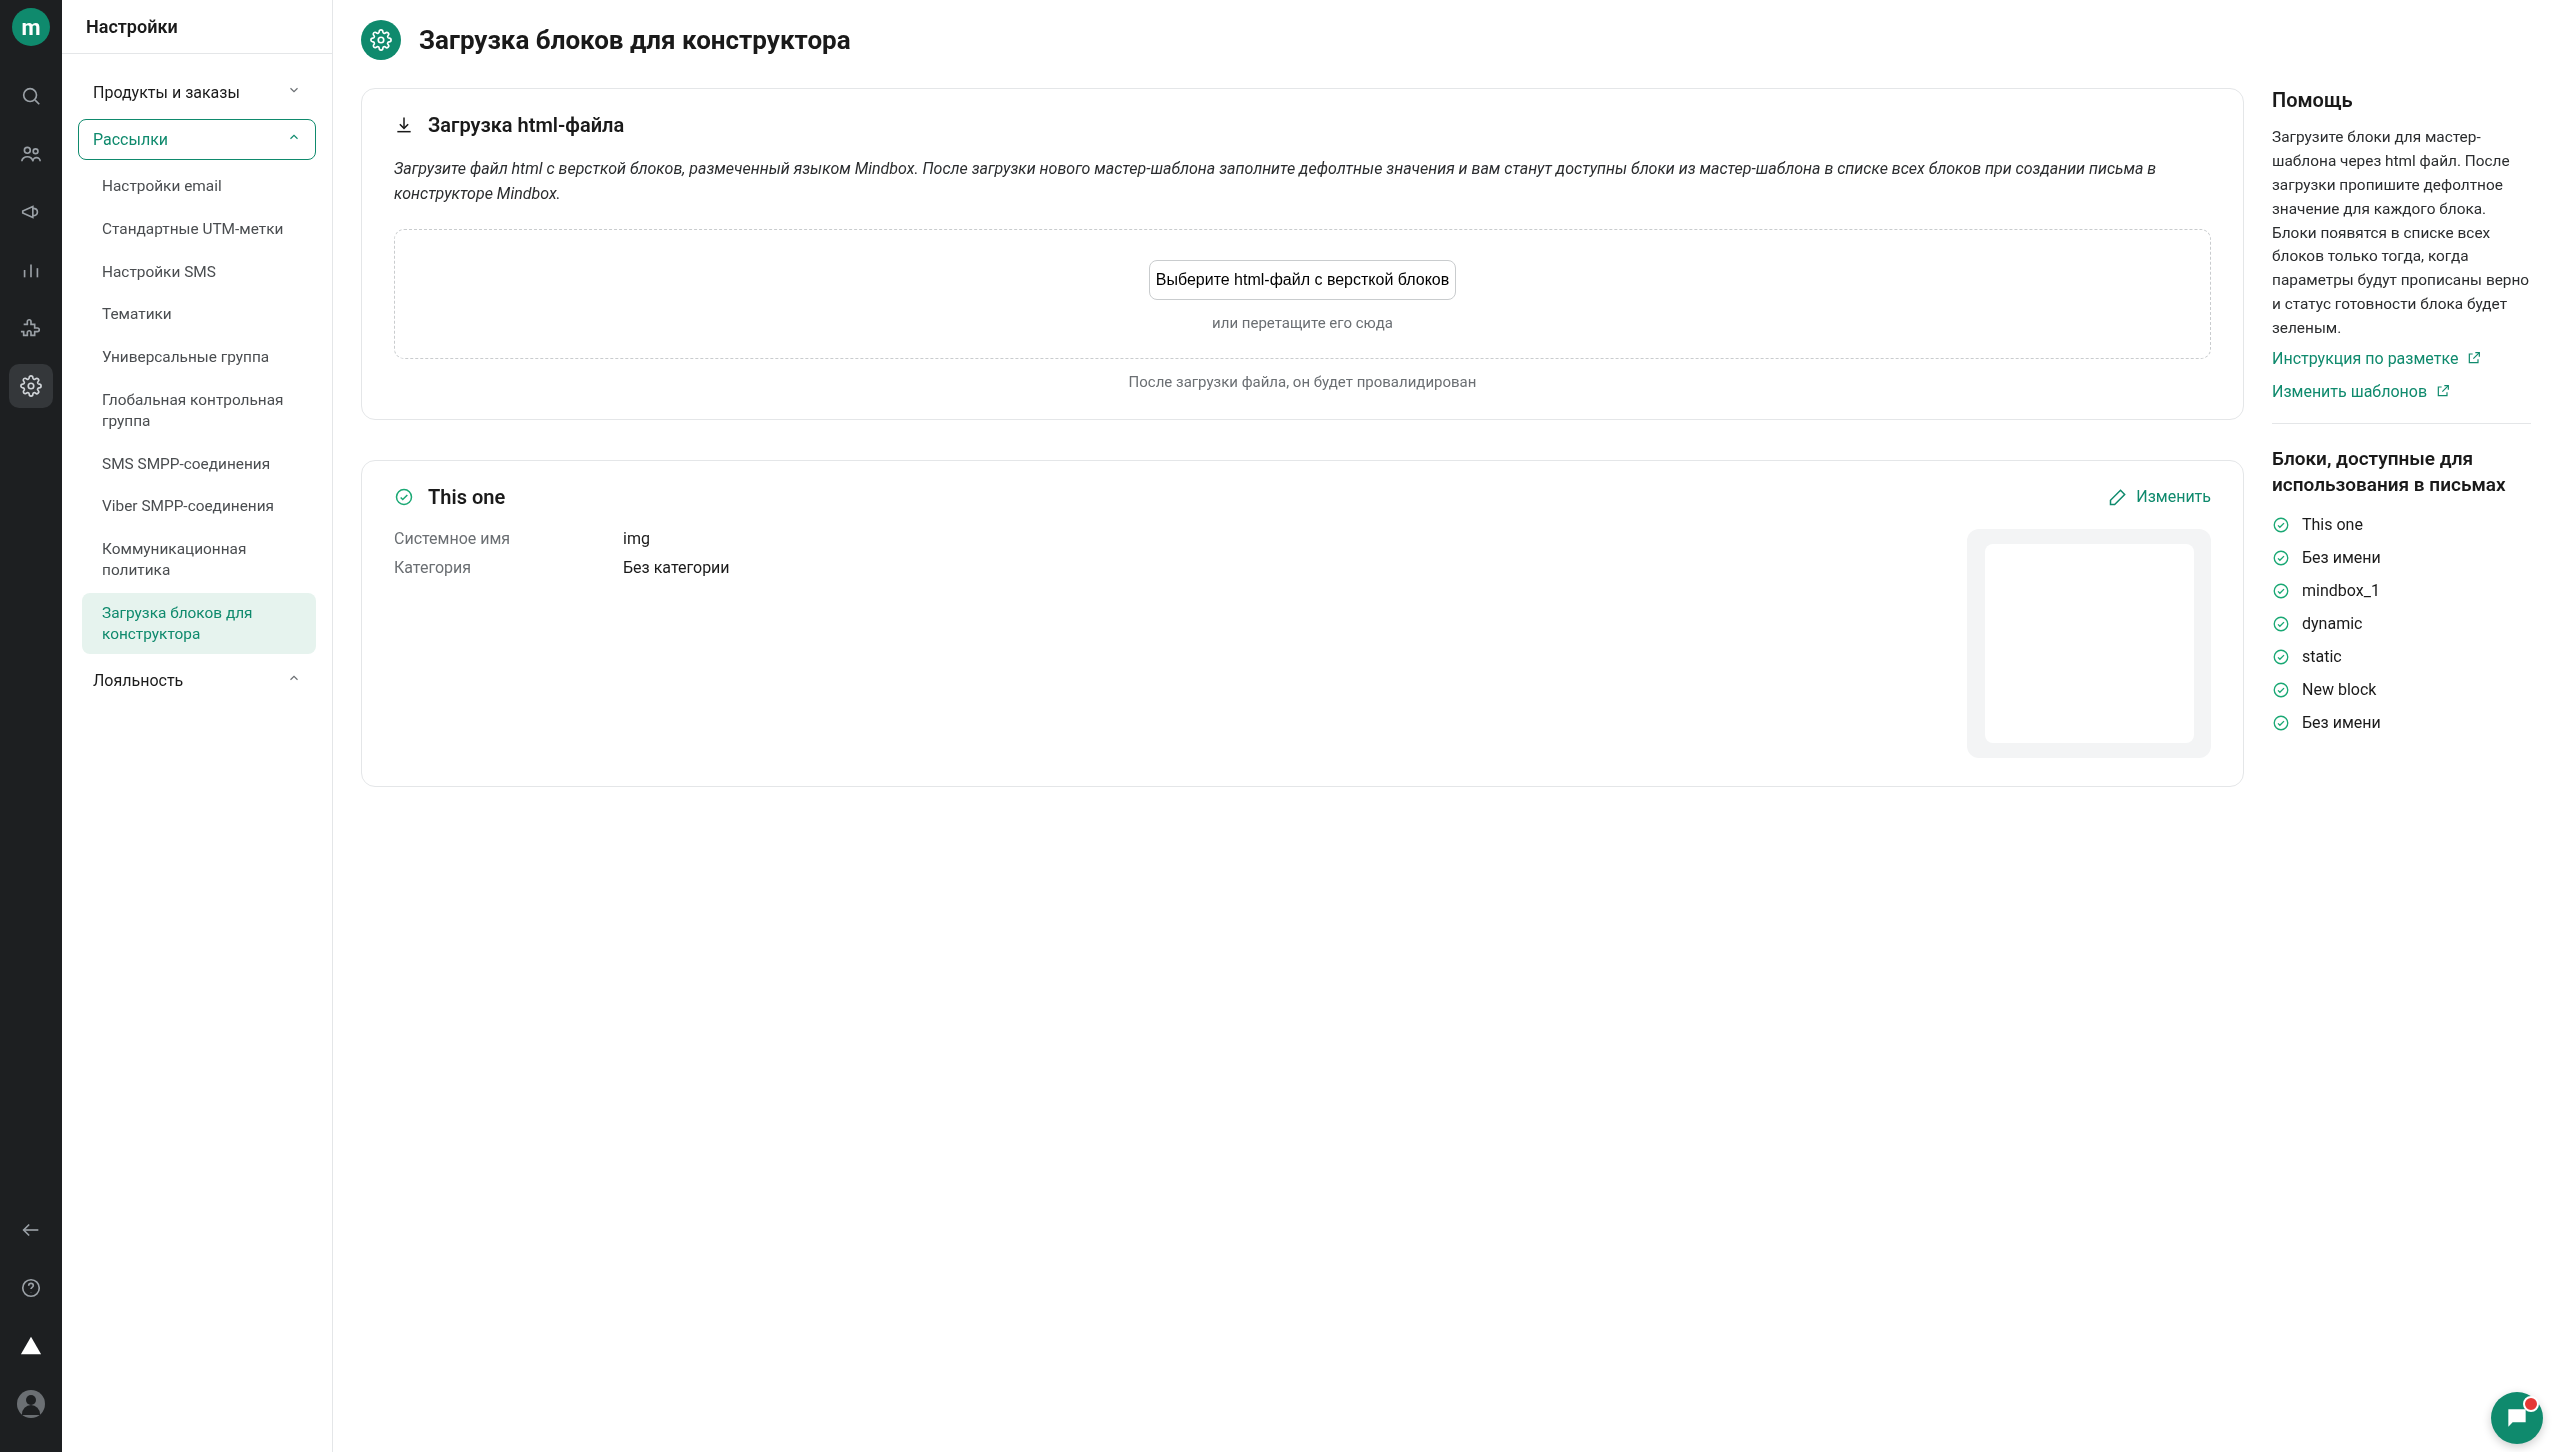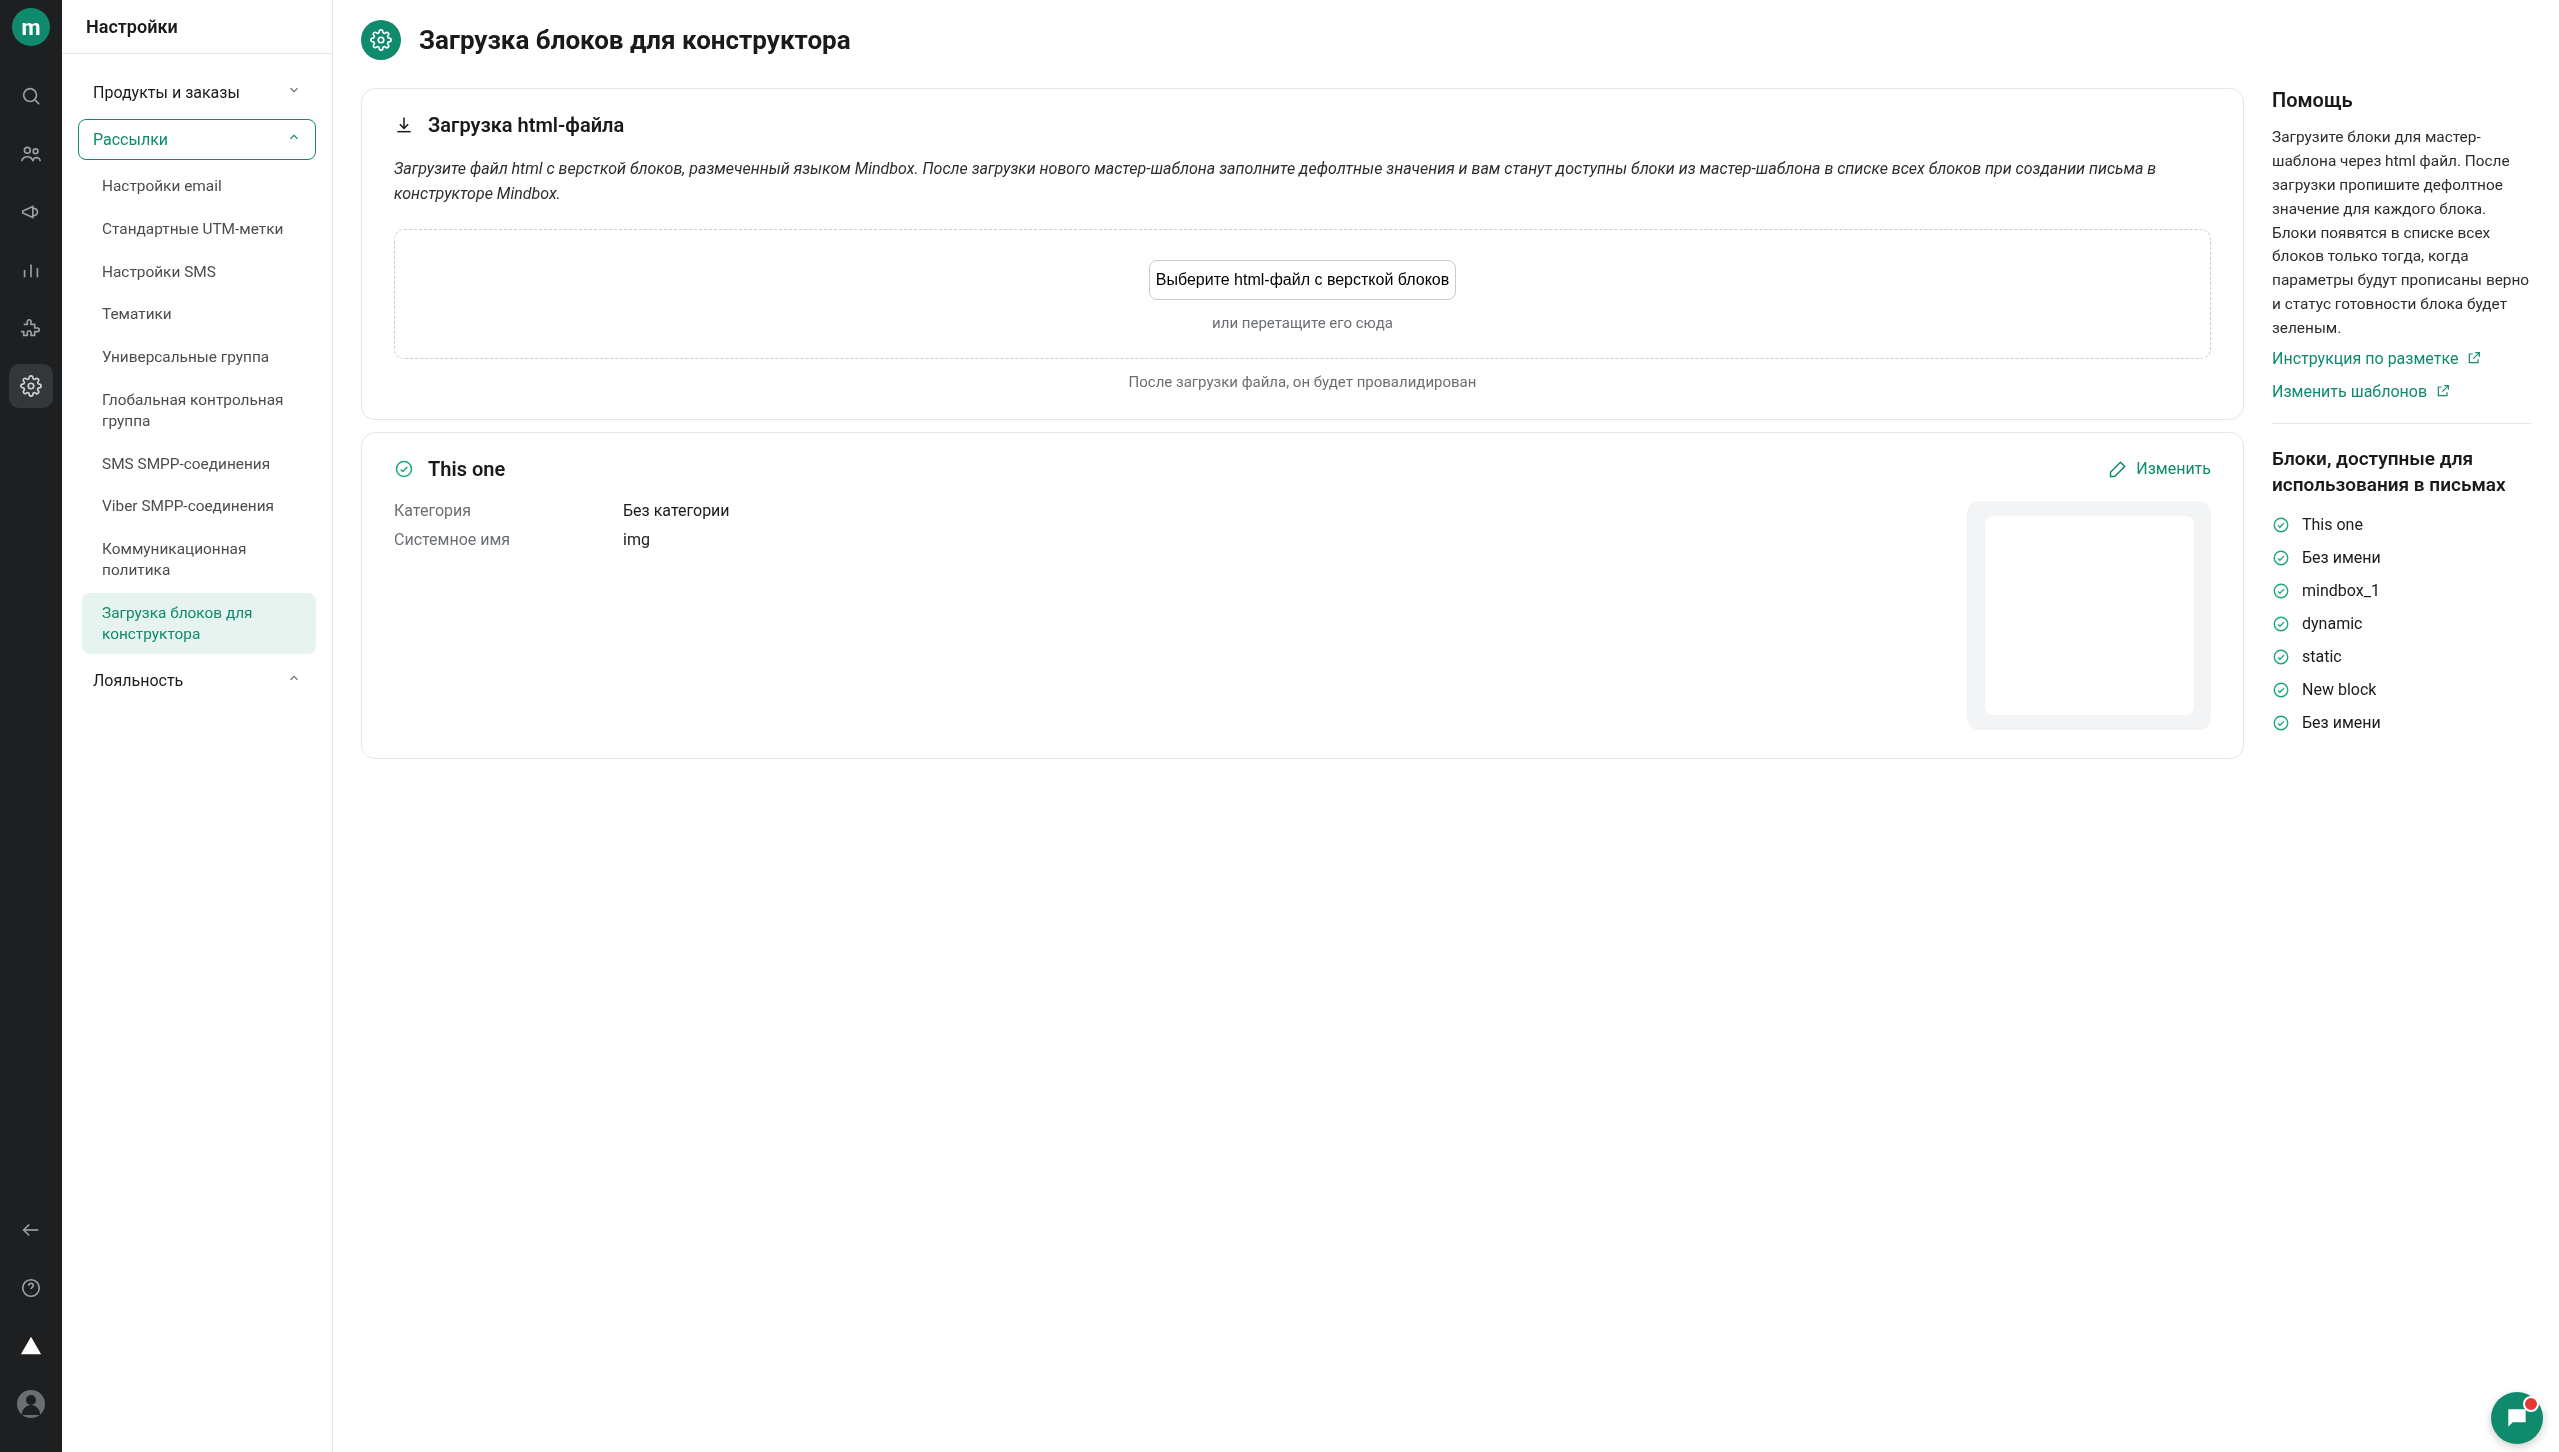--- a/index.html
+++ b/index.html
@@ -106,21 +106,21 @@
   .page-title{font-size:26px;font-weight:700;}
 
   .columns{display:flex; gap:28px; align-items:flex-start;}
   .col-main{flex:1; min-width:0;}
   .col-side{width:259px; flex-shrink:0;}
 
   .card {
     border:1px solid #e4e6e8;
     border-radius:14px;
     padding:24px 32px 28px 32px;
-    margin-bottom:12px;
+    margin-bottom:40px;
   }
   .card-head{display:flex;align-items:center;gap:14px;margin-bottom:20px;}
   .card-head svg{width:20px;height:20px;stroke:#1a1a1a;fill:none;stroke-width:1.8;}
   .card-title{font-size:20px;font-weight:600;}
   .card-desc{font-size:16px;line-height:1.55;color:#2b2d2f;margin-bottom:22px;font-style:italic;}
   .dropzone{
     border:1.5px dashed #c9ccce;
     border-radius:10px;
     padding:30px 20px 26px 20px;
     text-align:center;
@@ -325,26 +325,26 @@
           <div class="edit">
             <svg viewBox="0 0 24 24">
                 <path d="M15 4l5 5L8 21H3v-5L15 4z"></path>
               </svg>
             <span>Изменить</span>
           </div>
         </div>
         <div class="block-body">
           <div class="block-info">
             <div class="kv-row">
+              <div class="kv-key">Системное имя</div>
+              <div class="kv-val">img</div>
+            </div>
+            <div class="kv-row">
               <div class="kv-key">Категория</div>
               <div class="kv-val">Без категории</div>
-            </div>
-            <div class="kv-row">
-              <div class="kv-key">Системное имя</div>
-              <div class="kv-val">img</div>
             </div>
           </div>
           <div class="preview-outer">
             <div class="preview-inner"></div>
           </div>
         </div>
       </div>
     </div>
 
     <div class="col-side">

